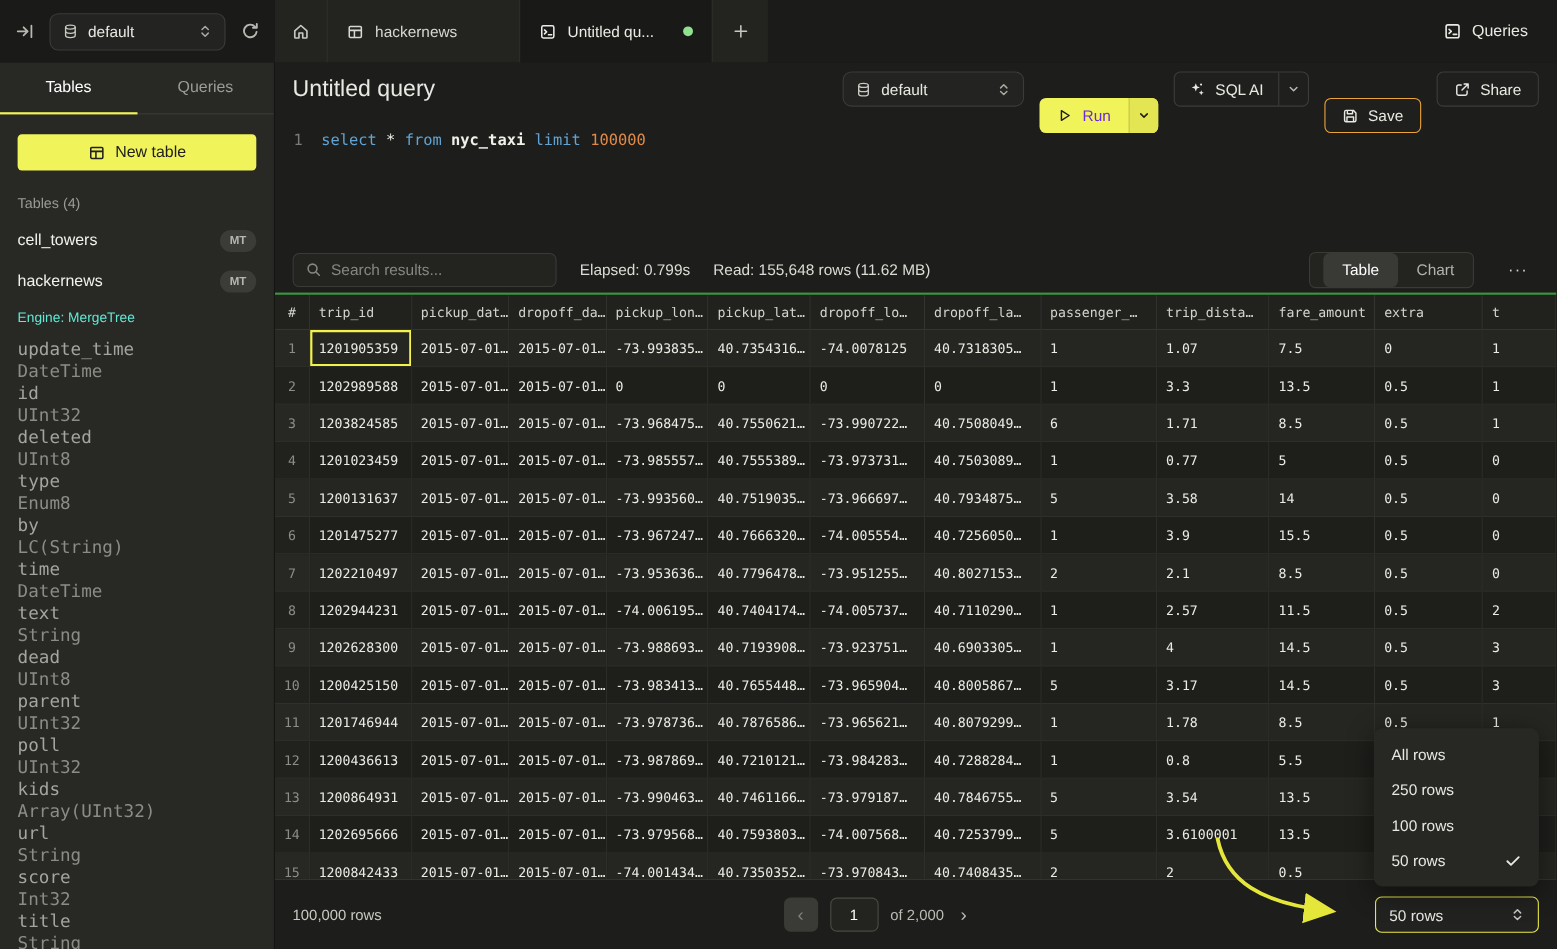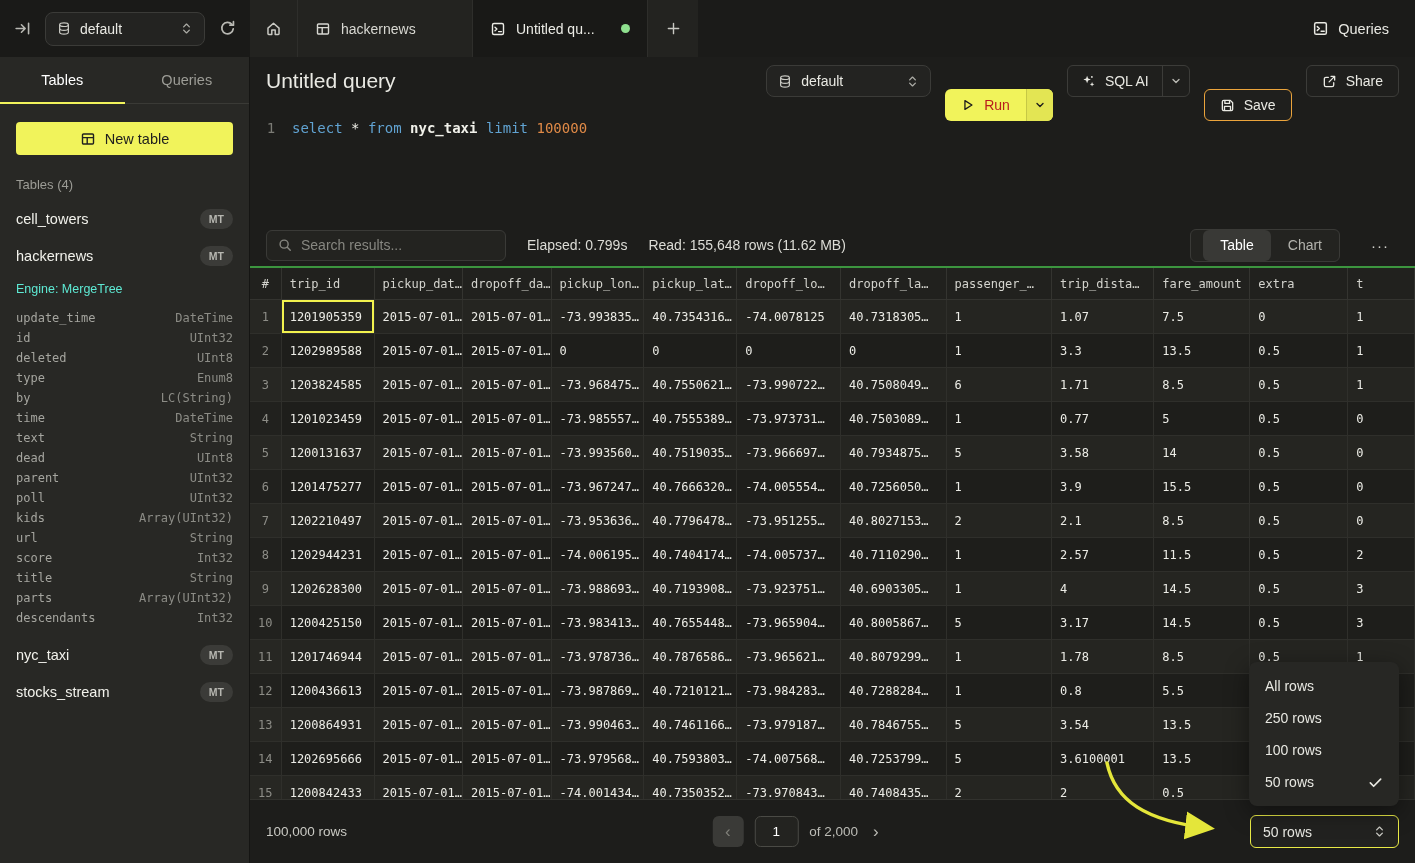--- a/index.html
+++ b/index.html
@@ -34,31 +34,31 @@
   .sb-search { margin:15px 16px 0; height:33px; flex:none; display:flex; align-items:center; gap:9px; padding:0 11px; border:1px solid #3c3c39; border-radius:6px; color:#878781; }
   .sb-search input { flex:1; min-width:0; background:transparent; border:none; outline:none; color:#c9c9c3; font-size:14px; font-family:inherit; }
   .sb-search input::placeholder { color:#878781; }
   .sb-body { padding:22px 16px; overflow:hidden; }
   .sb-section { font-size:13px; color:#9c9c96; }
   .sb-table { display:flex; align-items:center; justify-content:space-between; margin-top:17px; cursor:pointer; }
   .sb-table-name { font-size:14.5px; color:#f2f2ec; }
   .mt { background:#3b3b38; color:#b6b6b0; font-size:10.5px; font-weight:bold; padding:4px 9px; border-radius:10px; }
   .engine { font-size:12.5px; color:#5eead4; margin-top:16px; }
   .fields { margin:12px 0 4px; }
-  .field { display:flex; justify-content:space-between; font-family:"DejaVu Sans Mono",monospace; font-size:12px; line-height:20px; color:#a5a59f; }
+  .field { display:flex; justify-content:space-between; font-family:"DejaVu Sans Mono",monospace; font-size:16px; line-height:20px; color:#a5a59f;flex-direction:column; }
   .ftype { color:#8c8c86; }
 
   
   .main { flex:1; min-width:0; display:flex; flex-direction:column; background:#1d1d1b; position:relative; }
   .q-header { height:48px; flex:none; display:flex; align-items:center; padding:0 16px; }
   .q-title { font-size:21px; color:#ececе6; }
   .q-actions { margin-left:auto; display:flex; align-items:center; gap:14px; }
   .db-pill.small { width:165px; height:32px; flex:none; }
   .btn { height:32px; display:flex; align-items:center; border-radius:6px; font-size:14px; cursor:pointer; }
-  .run { background:#f1f35b; color:#b91c1c; overflow:hidden;margin-top:48px; }
+  .run { background:#f1f35b; color:#6d28d9; overflow:hidden;margin-top:48px; }
   .run-main { display:flex; align-items:center; gap:9px; padding:0 16px; font-weight:500; height:100%; }
   .run-caret { align-self:stretch; width:27px; display:grid; place-items:center; background:#e3e553; border-left:1px solid #c6c845; color:#1d1d1b; }
   .outline { border:1px solid #3c3c39; color:#ececе6; background:#1f1f1d; }
   .sqlai-main { display:flex; align-items:center; gap:9px; padding:0 13px; height:100%; }
   .sqlai-caret { align-self:stretch; width:27px; display:grid; place-items:center; border-left:1px solid #3c3c39; color:#b9b9b3; }
   .save { border:1.5px solid #eba43c; gap:9px; padding:12px 15px; background:#1f1f1d; color:#ececе6;margin-top:48px; }
   .share { gap:9px; padding:0 15px; }
 
   .editor { height:119px; flex:none; padding-top:13px; font-family:"DejaVu Sans Mono",monospace; font-size:14px; }
   .code-line { display:flex; line-height:21px; }

